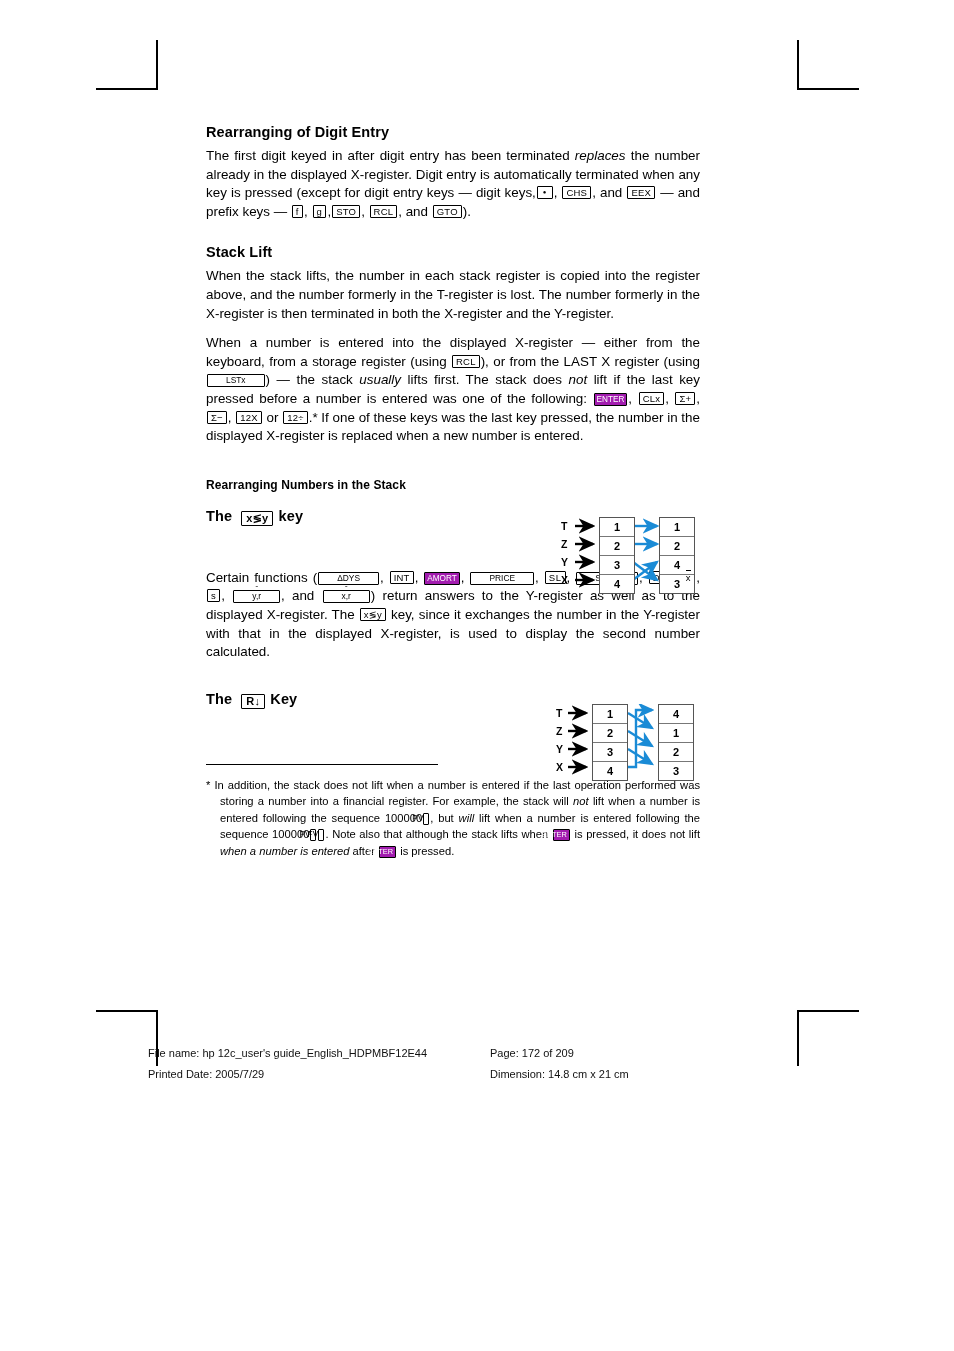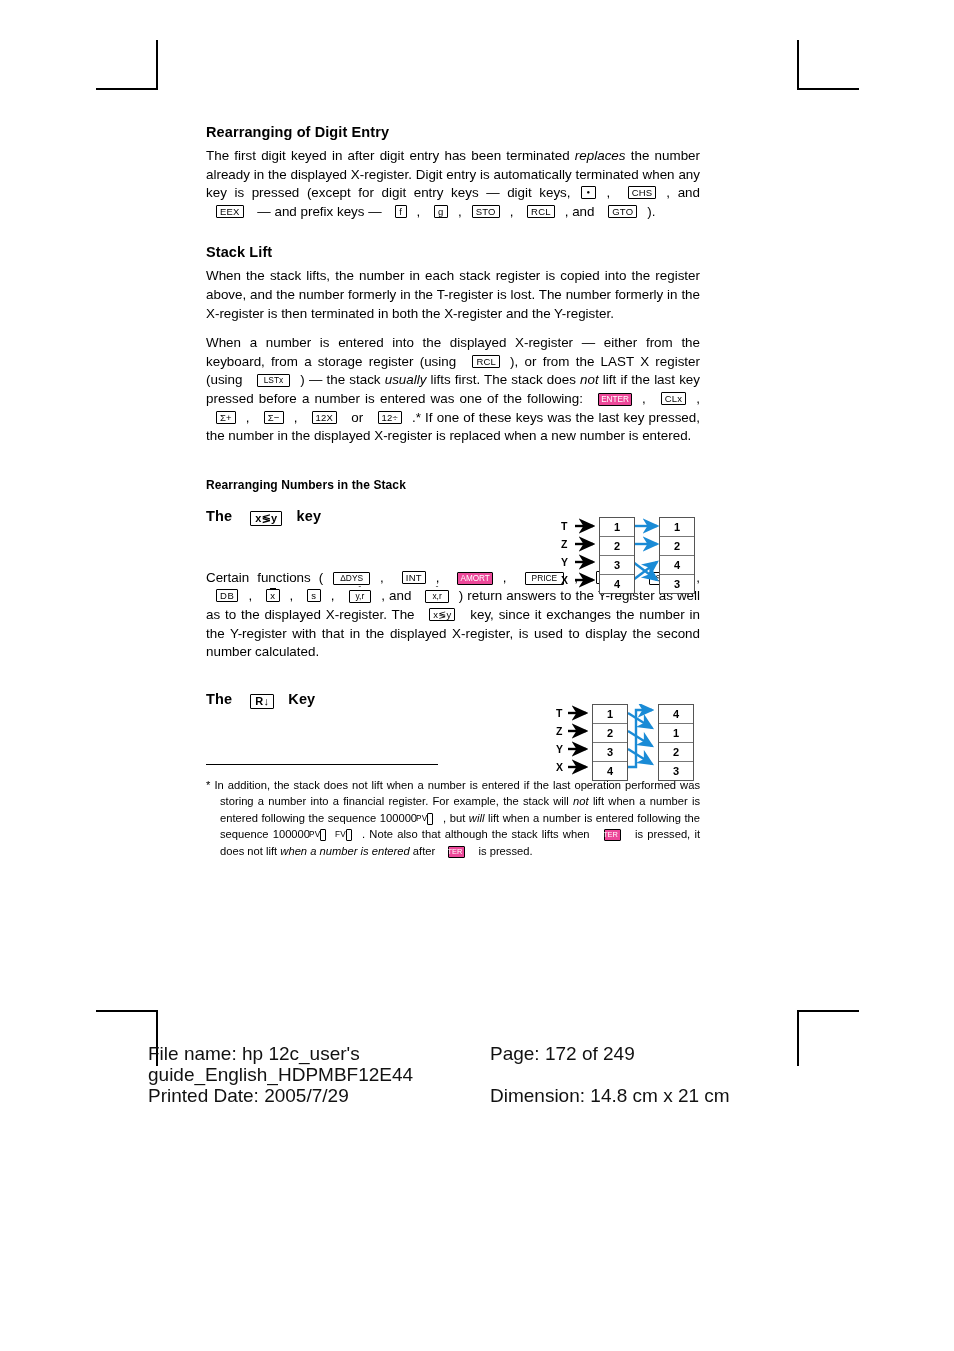--- a/index.html
+++ b/index.html
@@ -83,31 +83,31 @@
 
   
   .key {
     display: inline-block;
     border: 1px solid #000;
     border-radius: 1px;
     font-family: "Liberation Sans", sans-serif;
     font-size: 9.5px;
     line-height: 11px;
     padding: 0 3px;
-    margin: 0 10px;
+    margin: 0 1px;
     vertical-align: 1px;
     white-space: nowrap;
     letter-spacing: .2px;
   }
   .key.wide { letter-spacing: .6px; }
-  .key.narrow { font-size: 8.4px; letter-spacing: 0; padding: 0 6px; }
+  .key.narrow { font-size: 8.4px; letter-spacing: 0; padding: 0 18px; }
   .key.dot { padding: 0 5px; }
   .key.dot::before { content: "\25CF"; font-size: 6px; vertical-align: 2px; }
   .key.solid {
-    background: #ec4899; color: #fff; border-color: #000;
+    background: #a21caf; color: #fff; border-color: #000;
     font-size: 8.2px; padding: 0 2px; letter-spacing: 0;
   }
   .key.hd { font-size: 11px; line-height: 13px; padding: 0 4px; vertical-align: -1px; }
 
   .ovl { position: relative; display: inline-block; }
   .ovl > .bar {
     position: absolute; left: 0; right: 0; top: -2px; height: 1px; background: #000;
   }
   .hatsym { position: relative; display: inline-block; }
   .hatsym > .hat {
@@ -159,21 +159,21 @@
   }
   .footnote .key { font-size: 8.2px; line-height: 10px; padding: 0 2px; }
   .footnote .key.solid { font-size: 7.4px; }
 
   
   .pagefoot {
     position: absolute;
     left: 148px;
     top: 1043px;
     width: 640px;
-    font-size: 19px;
+    font-size: 11px;
     line-height: 21px;
     color: #111;
   }
   .pagefoot .row { display: flex; }
   .pagefoot .c1 { width: 342px; }
   .pagefoot .c2 { width: 290px; }
 </style>
 </head>
 <body>
 
@@ -327,21 +327,21 @@
     </div>
 
     <div class="fn-rule"></div>
     <p class="footnote"><span>*</span><span> In addition, the stack does not lift when a number is entered if the last operation performed was storing a number into a financial register. For example, the stack will </span><i>not</i><span> lift when a number is entered following the sequence 100000</span><span class="key">PV</span><span>, but </span><i>will</i><span> lift when a number is entered following the sequence 100000</span><span class="key">PV</span><span class="key">FV</span><span>. Note also that although the stack lifts when </span><span class="key solid">ENTER</span><span> is pressed, it does not lift </span><i>when a number is entered</i><span> after </span><span class="key solid">ENTER</span><span> is pressed.</span></p>
 
   </div>
 
   <div class="pagefoot">
     <div class="row">
       <div class="c1">File name: hp 12c_user's guide_English_HDPMBF12E44</div>
-      <div class="c2">Page: 172 of 249</div>
+      <div class="c2">Page: 172 of 209</div>
     </div>
     <div class="row">
       <div class="c1">Printed Date: 2005/7/29</div>
       <div class="c2">Dimension: 14.8 cm x 21 cm</div>
     </div>
   </div>
 
 </div>
 
 </body></html>

